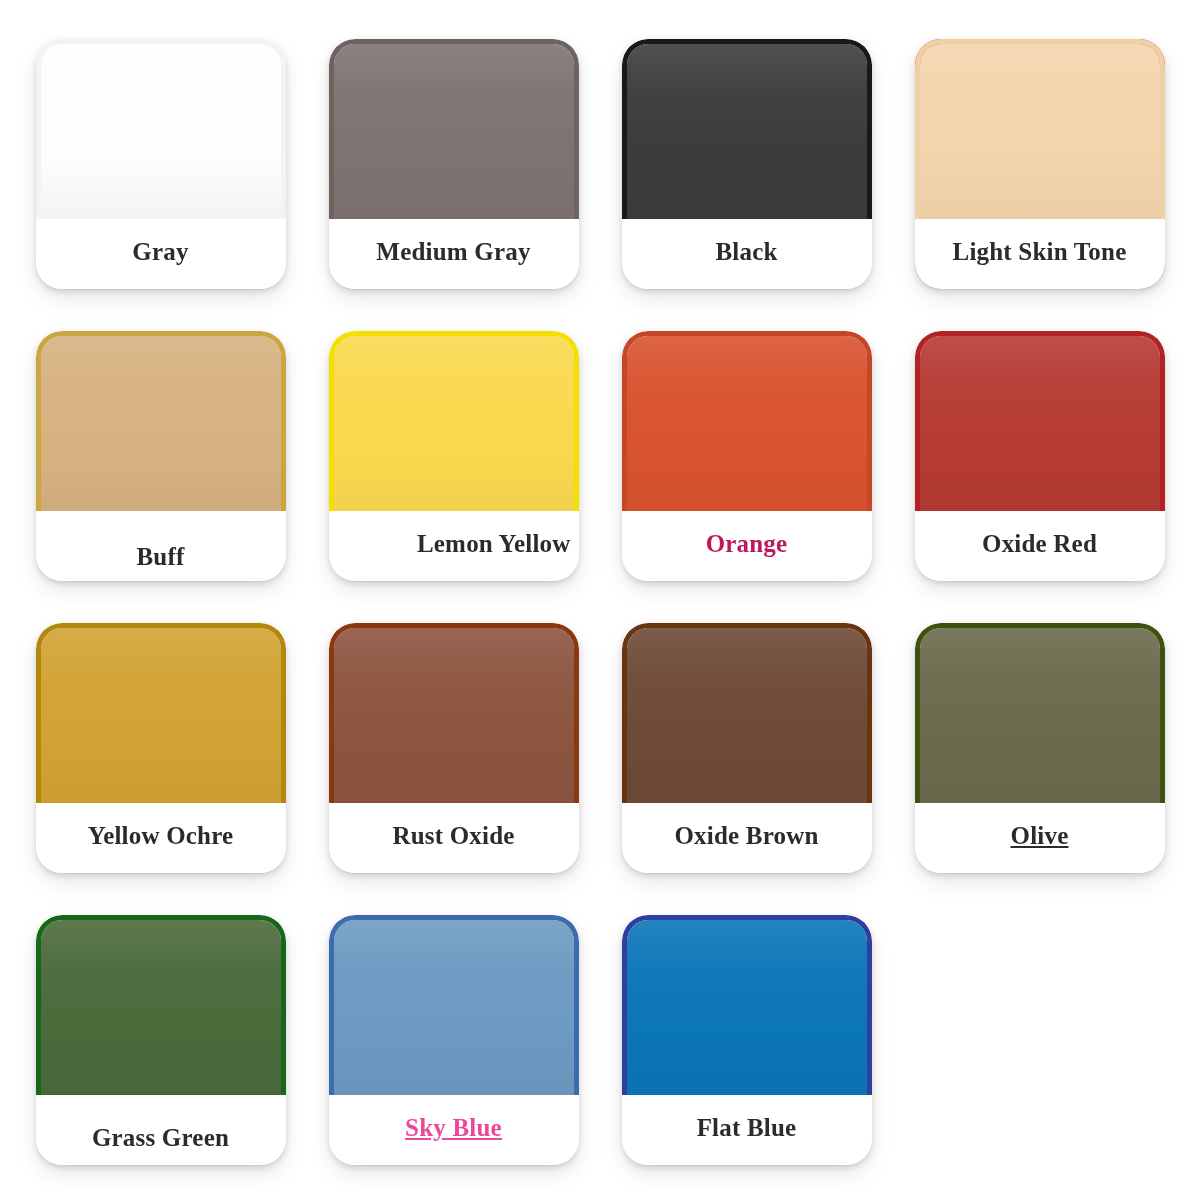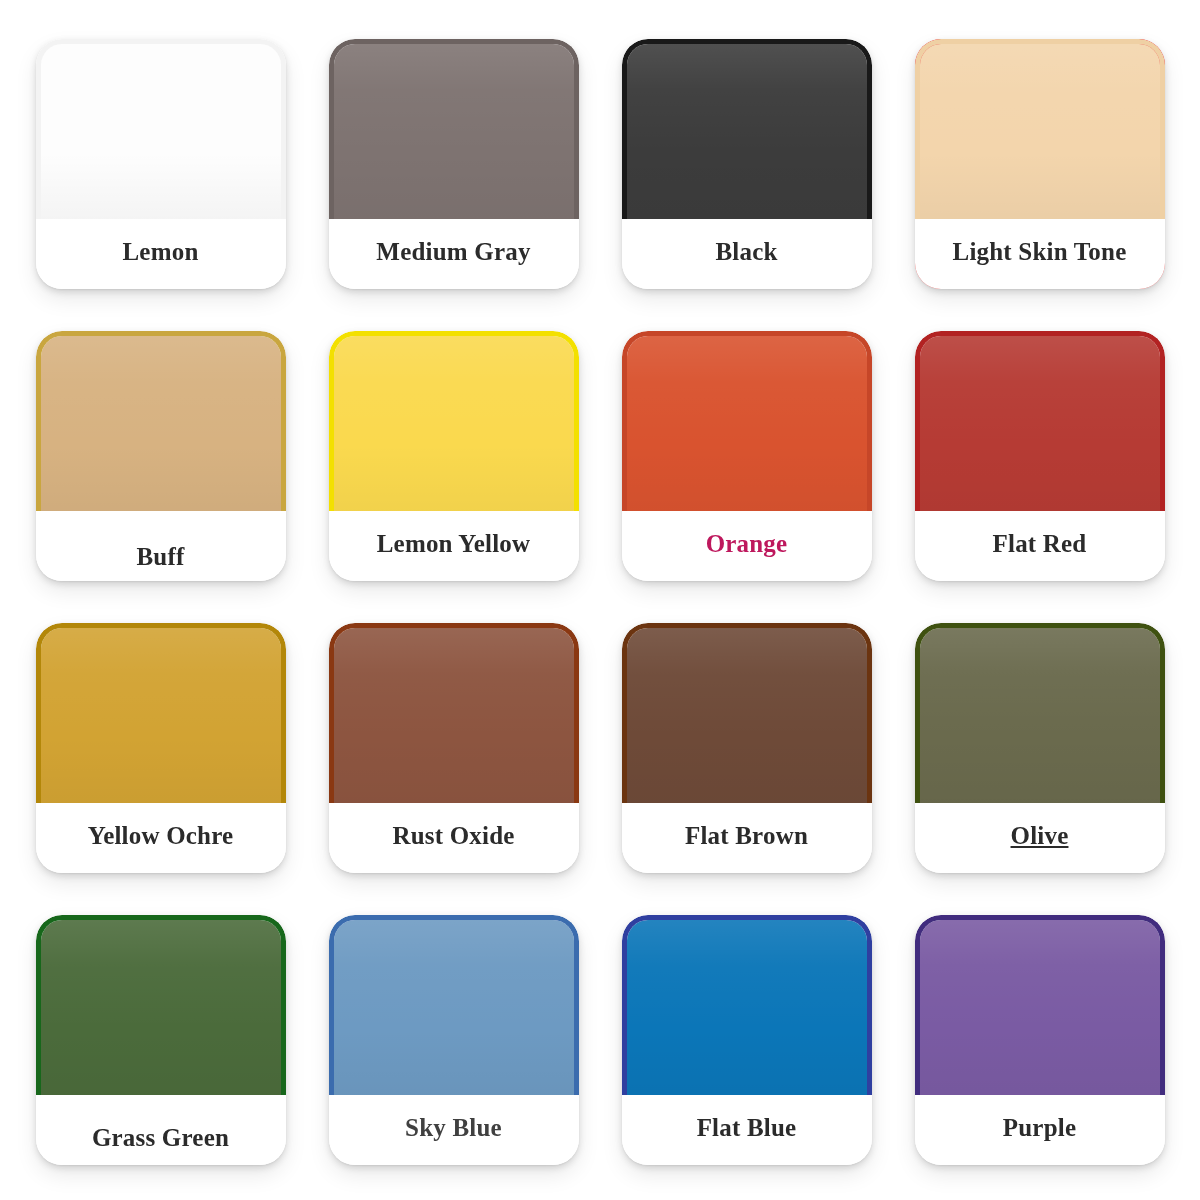--- a/index.html
+++ b/index.html
@@ -97,21 +97,21 @@
   }
 </style>
 </head>
 <body>
 
 <div id="palette-grid" style="background: rgb(255, 255, 255);">
     <div class="swatch-cell">
       <div class="swatch-card" style="background: rgb(255, 255, 255);">
         <div class="swatch-color" style="background-color: rgb(253, 253, 253); border-color: rgb(243, 243, 243);"></div>
         <div class="swatch-label-area">
-          <div class="swatch-label" style="color: rgb(43, 43, 43);">Lemon</div>
+          <div class="swatch-label" style="color: rgb(43, 43, 43);">Gray</div>
         </div>
       </div>
     </div>
     <div class="swatch-cell">
       <div class="swatch-card" style="background: rgb(255, 255, 255);">
         <div class="swatch-color" style="background-color: rgb(126, 115, 113); border-color: rgb(109, 99, 97);"></div>
         <div class="swatch-label-area">
           <div class="swatch-label" style="color: rgb(43, 43, 43);">Medium Gray</div>
         </div>
       </div>
@@ -134,40 +134,40 @@
     </div>
     <div class="swatch-cell">
       <div class="swatch-card" style="background: rgb(255, 255, 255); gap: 26px;">
         <div class="swatch-color" style="background-color: rgb(215, 178, 129); border-color: rgb(201, 166, 63);"></div>
         <div class="swatch-label-area">
           <div class="swatch-label" style="color: rgb(43, 43, 43);">Buff</div>
         </div>
       </div>
     </div>
     <div class="swatch-cell">
-      <div class="swatch-card" style="background: rgb(255, 255, 255);">
+      <div class="swatch-card" style="background: rgb(255, 255, 255); align-items: flex-end;">
         <div class="swatch-color" style="background-color: rgb(250, 217, 78); border-color: rgb(243, 224, 0);"></div>
         <div class="swatch-label-area">
           <div class="swatch-label" style="color: rgb(43, 43, 43);">Lemon Yellow</div>
         </div>
       </div>
     </div>
     <div class="swatch-cell">
       <div class="swatch-card" style="background: rgb(255, 255, 255);">
         <div class="swatch-color" style="background-color: rgb(217, 83, 47); border-color: rgb(198, 70, 40);"></div>
         <div class="swatch-label-area">
           <div class="swatch-label" style="color: #be185d;">Orange</div>
         </div>
       </div>
     </div>
     <div class="swatch-cell">
       <div class="swatch-card" style="background: rgb(255, 255, 255);">
         <div class="swatch-color" style="background-color: rgb(182, 59, 52); border-color: rgb(178, 34, 34);"></div>
         <div class="swatch-label-area">
-          <div class="swatch-label" style="color: rgb(43, 43, 43);">Flat Red</div>
+          <div class="swatch-label" style="color: rgb(43, 43, 43);">Oxide Red</div>
         </div>
       </div>
     </div>
     <div class="swatch-cell">
       <div class="swatch-card" style="background: rgb(255, 255, 255);">
         <div class="swatch-color" style="background-color: rgb(210, 163, 51); border-color: rgb(179, 135, 9);"></div>
         <div class="swatch-label-area">
           <div class="swatch-label" style="color: rgb(43, 43, 43);">Yellow Ochre</div>
         </div>
       </div>
@@ -177,21 +177,21 @@
         <div class="swatch-color" style="background-color: rgb(141, 85, 64); border-color: rgb(138, 56, 18);"></div>
         <div class="swatch-label-area">
           <div class="swatch-label" style="color: rgb(43, 43, 43);">Rust Oxide</div>
         </div>
       </div>
     </div>
     <div class="swatch-cell">
       <div class="swatch-card" style="background: rgb(255, 255, 255);">
         <div class="swatch-color" style="background-color: rgb(110, 74, 56); border-color: rgb(107, 52, 16);"></div>
         <div class="swatch-label-area">
-          <div class="swatch-label" style="color: rgb(43, 43, 43);">Flat Brown</div>
+          <div class="swatch-label" style="color: rgb(43, 43, 43);">Oxide Brown</div>
         </div>
       </div>
     </div>
     <div class="swatch-cell">
       <div class="swatch-card" style="background: rgb(255, 255, 255);">
         <div class="swatch-color" style="background-color: rgb(106, 106, 77); border-color: rgb(63, 81, 16);"></div>
         <div class="swatch-label-area">
           <div class="swatch-label" style="color: rgb(43, 43, 43); text-decoration: underline;">Olive</div>
         </div>
       </div>
@@ -201,33 +201,25 @@
         <div class="swatch-color" style="background-color: rgb(75, 107, 59); border-color: rgb(23, 103, 27);"></div>
         <div class="swatch-label-area">
           <div class="swatch-label" style="color: rgb(43, 43, 43);">Grass Green</div>
         </div>
       </div>
     </div>
     <div class="swatch-cell">
       <div class="swatch-card" style="background: rgb(255, 255, 255);">
         <div class="swatch-color" style="background-color: rgb(109, 154, 194); border-color: rgb(59, 108, 174);"></div>
         <div class="swatch-label-area">
-          <div class="swatch-label" style="color: #404040;">Sky Blue</div>
+          <div class="swatch-label" style="color: #ec4899; text-decoration: underline;">Sky Blue</div>
         </div>
       </div>
     </div>
     <div class="swatch-cell">
       <div class="swatch-card" style="background: rgb(255, 255, 255);">
         <div class="swatch-color" style="background-color: rgb(11, 118, 184); border-color: rgb(47, 63, 160);"></div>
         <div class="swatch-label-area">
           <div class="swatch-label" style="color: rgb(43, 43, 43);">Flat Blue</div>
         </div>
       </div>
     </div>
-    <div class="swatch-cell">
-      <div class="swatch-card" style="background: rgb(255, 255, 255);">
-        <div class="swatch-color" style="background-color: rgb(122, 91, 163); border-color: rgb(65, 44, 126);"></div>
-        <div class="swatch-label-area">
-          <div class="swatch-label" style="color: rgb(43, 43, 43);">Purple</div>
-        </div>
-      </div>
-    </div>
   </div>
 
 </body></html>

